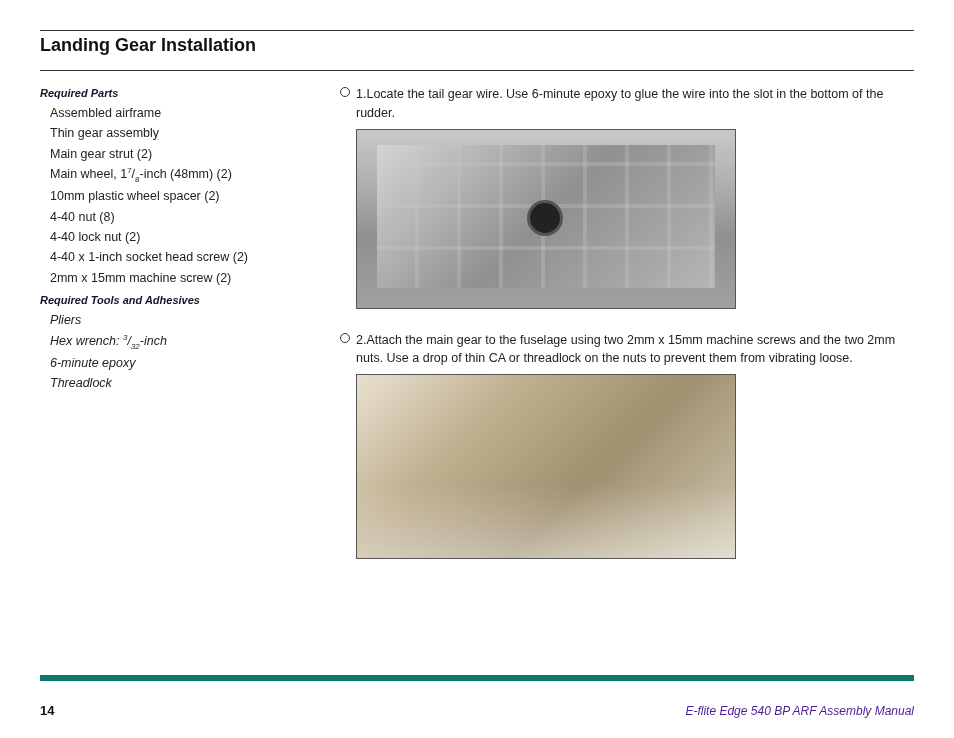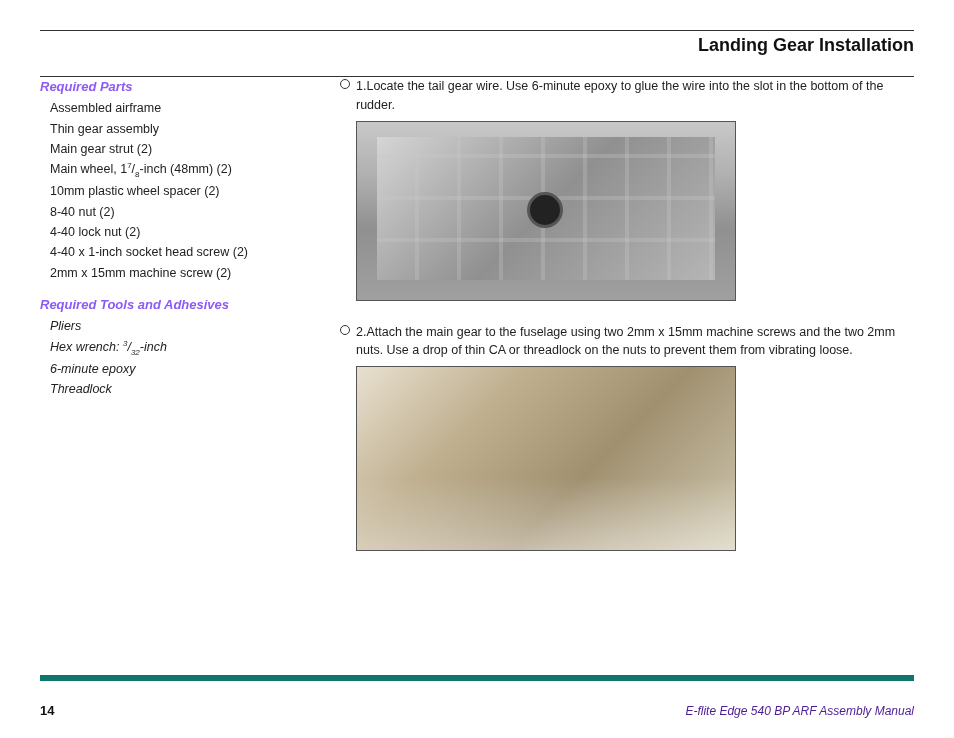--- a/index.html
+++ b/index.html
@@ -20,22 +20,23 @@
 
     .page {
       width: 954px;
       height: 738px;
       padding: 30px 40px 20px 40px;
       display: flex;
       flex-direction: column;
     }
 
     .title-section {
-      text-align: right;
-      padding-bottom: 20px;
+      text-align: left;
+      margin-bottom: 14px;
+      padding-bottom: 14px;
       border-top: 1.5px solid #333;
       border-bottom: 1.5px solid #333;
       padding-top: 4px;
     }
 
     .page-title {
       font-size: 18px;
       font-weight: bold;
       color: #111;
     }
@@ -49,28 +50,28 @@
     .left-column {
       width: 280px;
       flex-shrink: 0;
       font-size: 12.5px;
       line-height: 1.55;
     }
 
     .section-heading {
       font-weight: bold;
       font-style: italic;
-      font-size: 13px;
+      font-size: 11px;
       margin-bottom: 2px;
-      color: #8b5cf6;
+      color: #0f172a;
     }
 
     .parts-list {
       list-style: none;
-      margin-bottom: 12px;
+      margin-bottom: 4px;
       padding-left: 10px;
     }
 
     .parts-list li {
       margin-bottom: 1px;
       font-size: 12.5px;
       color: #222;
     }
 
     .tools-list {
@@ -243,21 +244,21 @@
     <div class="left-column">
 
       <div class="section-heading">Required Parts</div>
 
       <ul class="parts-list">
         <li>Assembled airframe</li>
         <li>Thin gear assembly</li>
         <li>Main gear strut (2)</li>
         <li>Main wheel, 1<sup>7</sup>/<sub>8</sub>-inch (48mm) (2)</li>
         <li>10mm plastic wheel spacer (2)</li>
-        <li>8-40 nut (2)</li>
+        <li>4-40 nut (8)</li>
         <li>4-40 lock nut (2)</li>
         <li>4-40 x 1-inch socket head screw (2)</li>
         <li>2mm x 15mm machine screw (2)</li>
       </ul>
 
       <div class="section-heading">Required Tools and Adhesives</div>
 
       <ul class="tools-list">
         <li>Pliers</li>
         <li>Hex wrench: <sup>3</sup>/<sub>32</sub>-inch</li>

